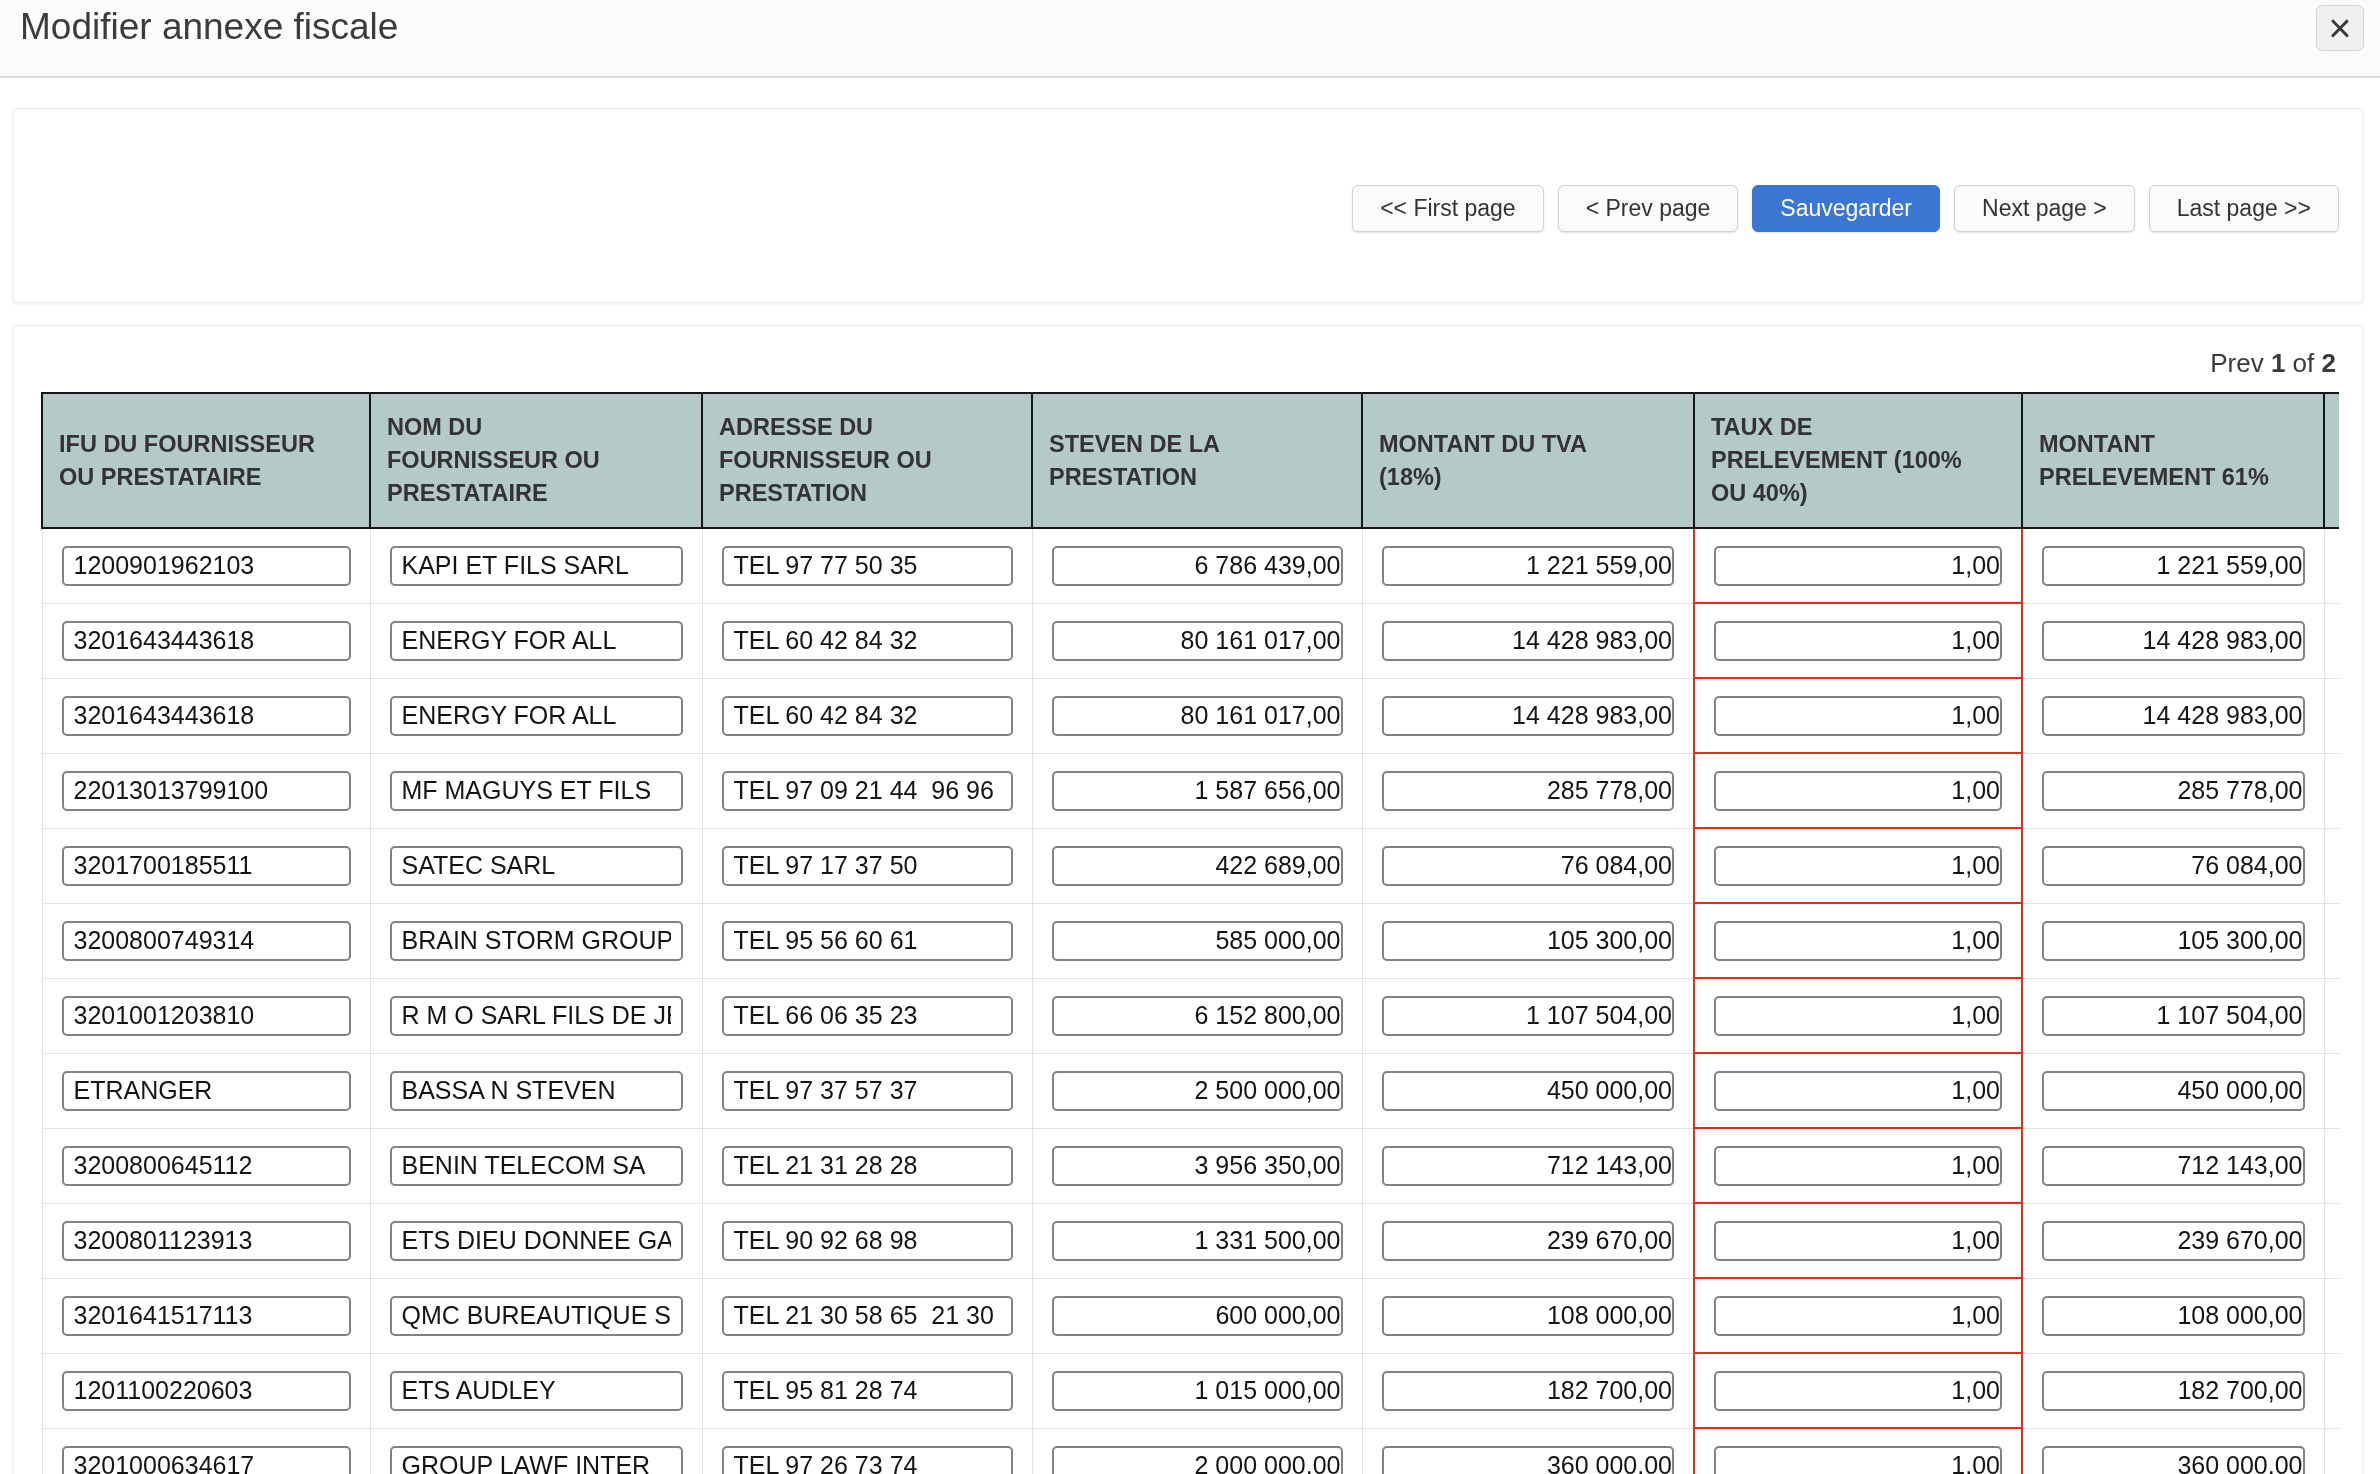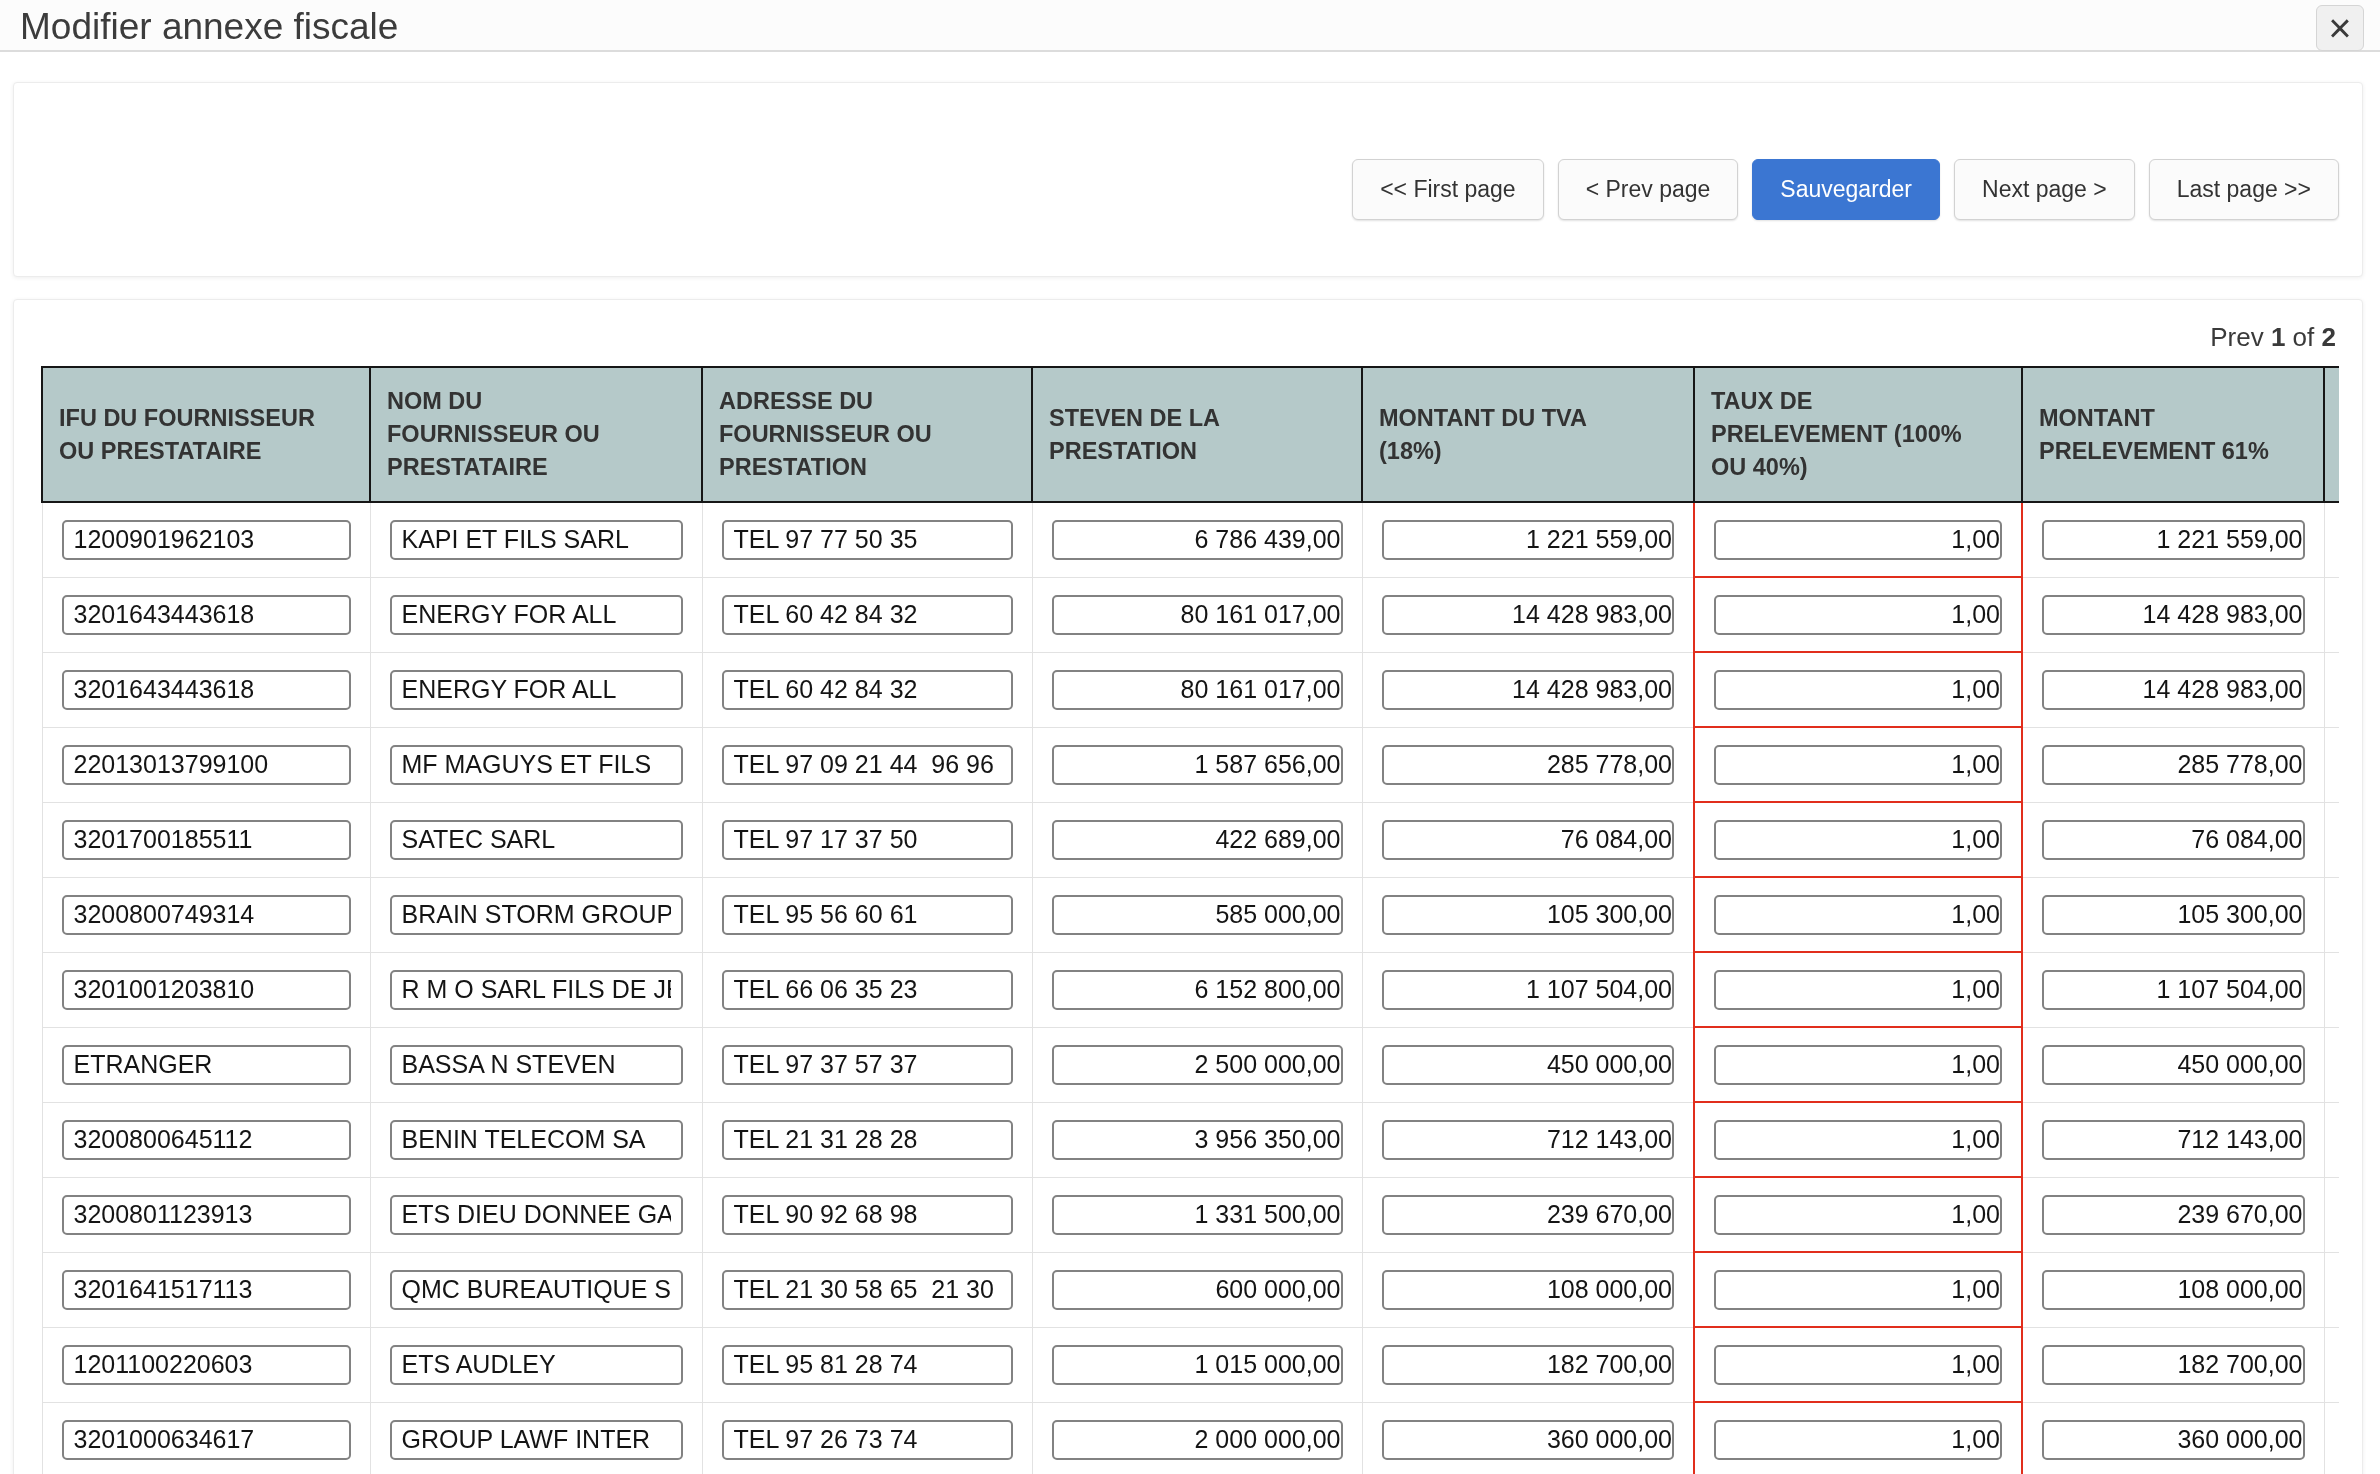--- a/index.html
+++ b/index.html
@@ -1,35 +1,35 @@
 <!DOCTYPE html>
 <html><head>
 <meta charset="utf-8">
 <style>
   * { margin:0; padding:0; box-sizing:border-box; }
   html,body { width:2380px; height:1474px; overflow:hidden; background:#ffffff;
               font-family:"Liberation Sans", sans-serif; color:#3a3a3a; }
 
   
-  .modal-header { height:52px; background:#fcfcfc; border-bottom:2px solid #dcdcdc;
+  .modal-header { height:78px; background:#fcfcfc; border-bottom:2px solid #dcdcdc;
                   display:flex; justify-content:space-between; align-items:flex-start;
                   padding:4px 16px 0 20px; }
   .modal-title { font-size:37px; color:#3c3c3c; padding-top:2px; }
   .close-btn { width:48px; height:46px; margin-top:1px; background:#f0f0f0;
                border:1px solid #d5d5d5; border-radius:6px; display:flex;
                align-items:center; justify-content:center; cursor:pointer; }
   .close-btn span { font-size:40px; line-height:40px; color:#3a3a3a; font-weight:400; }
 
   
   .card { background:#ffffff; border:1px solid #ececec; border-radius:4px;
           box-shadow:0 1px 4px rgba(0,0,0,0.07); margin:0 17px 0 13px; }
   .toolbar-card { margin-top:30px; height:195px; padding:50px 23px 22px 52px; }
   .assessment { font-size:23px; font-weight:bold; color:#333333; }
   .btn-row { display:flex; justify-content:flex-end; margin-top:26px; }
-  .pg-btn { height:61px; margin-left:14px; padding:0 27px; font-size:23px;
+  .pg-btn { height:47px; margin-left:14px; padding:0 27px; font-size:23px;
             font-family:inherit; color:#333333; background:#fbfbfb;
             border:1px solid #d2d2d2; border-radius:6px;
             box-shadow:0 1px 2px rgba(0,0,0,0.12); cursor:pointer; }
   .pg-btn.primary { background:#3b76d2; border-color:#3b76d2; color:#ffffff; }
 
   .table-card { margin-top:22px; height:1200px; padding-top:22px; overflow:hidden; }
   .page-indicator { text-align:right; margin-right:26px; font-size:26px;
                     line-height:30px; color:#3a3a3a; margin-bottom:14px; }
   .page-indicator b { font-weight:bold; }
 

